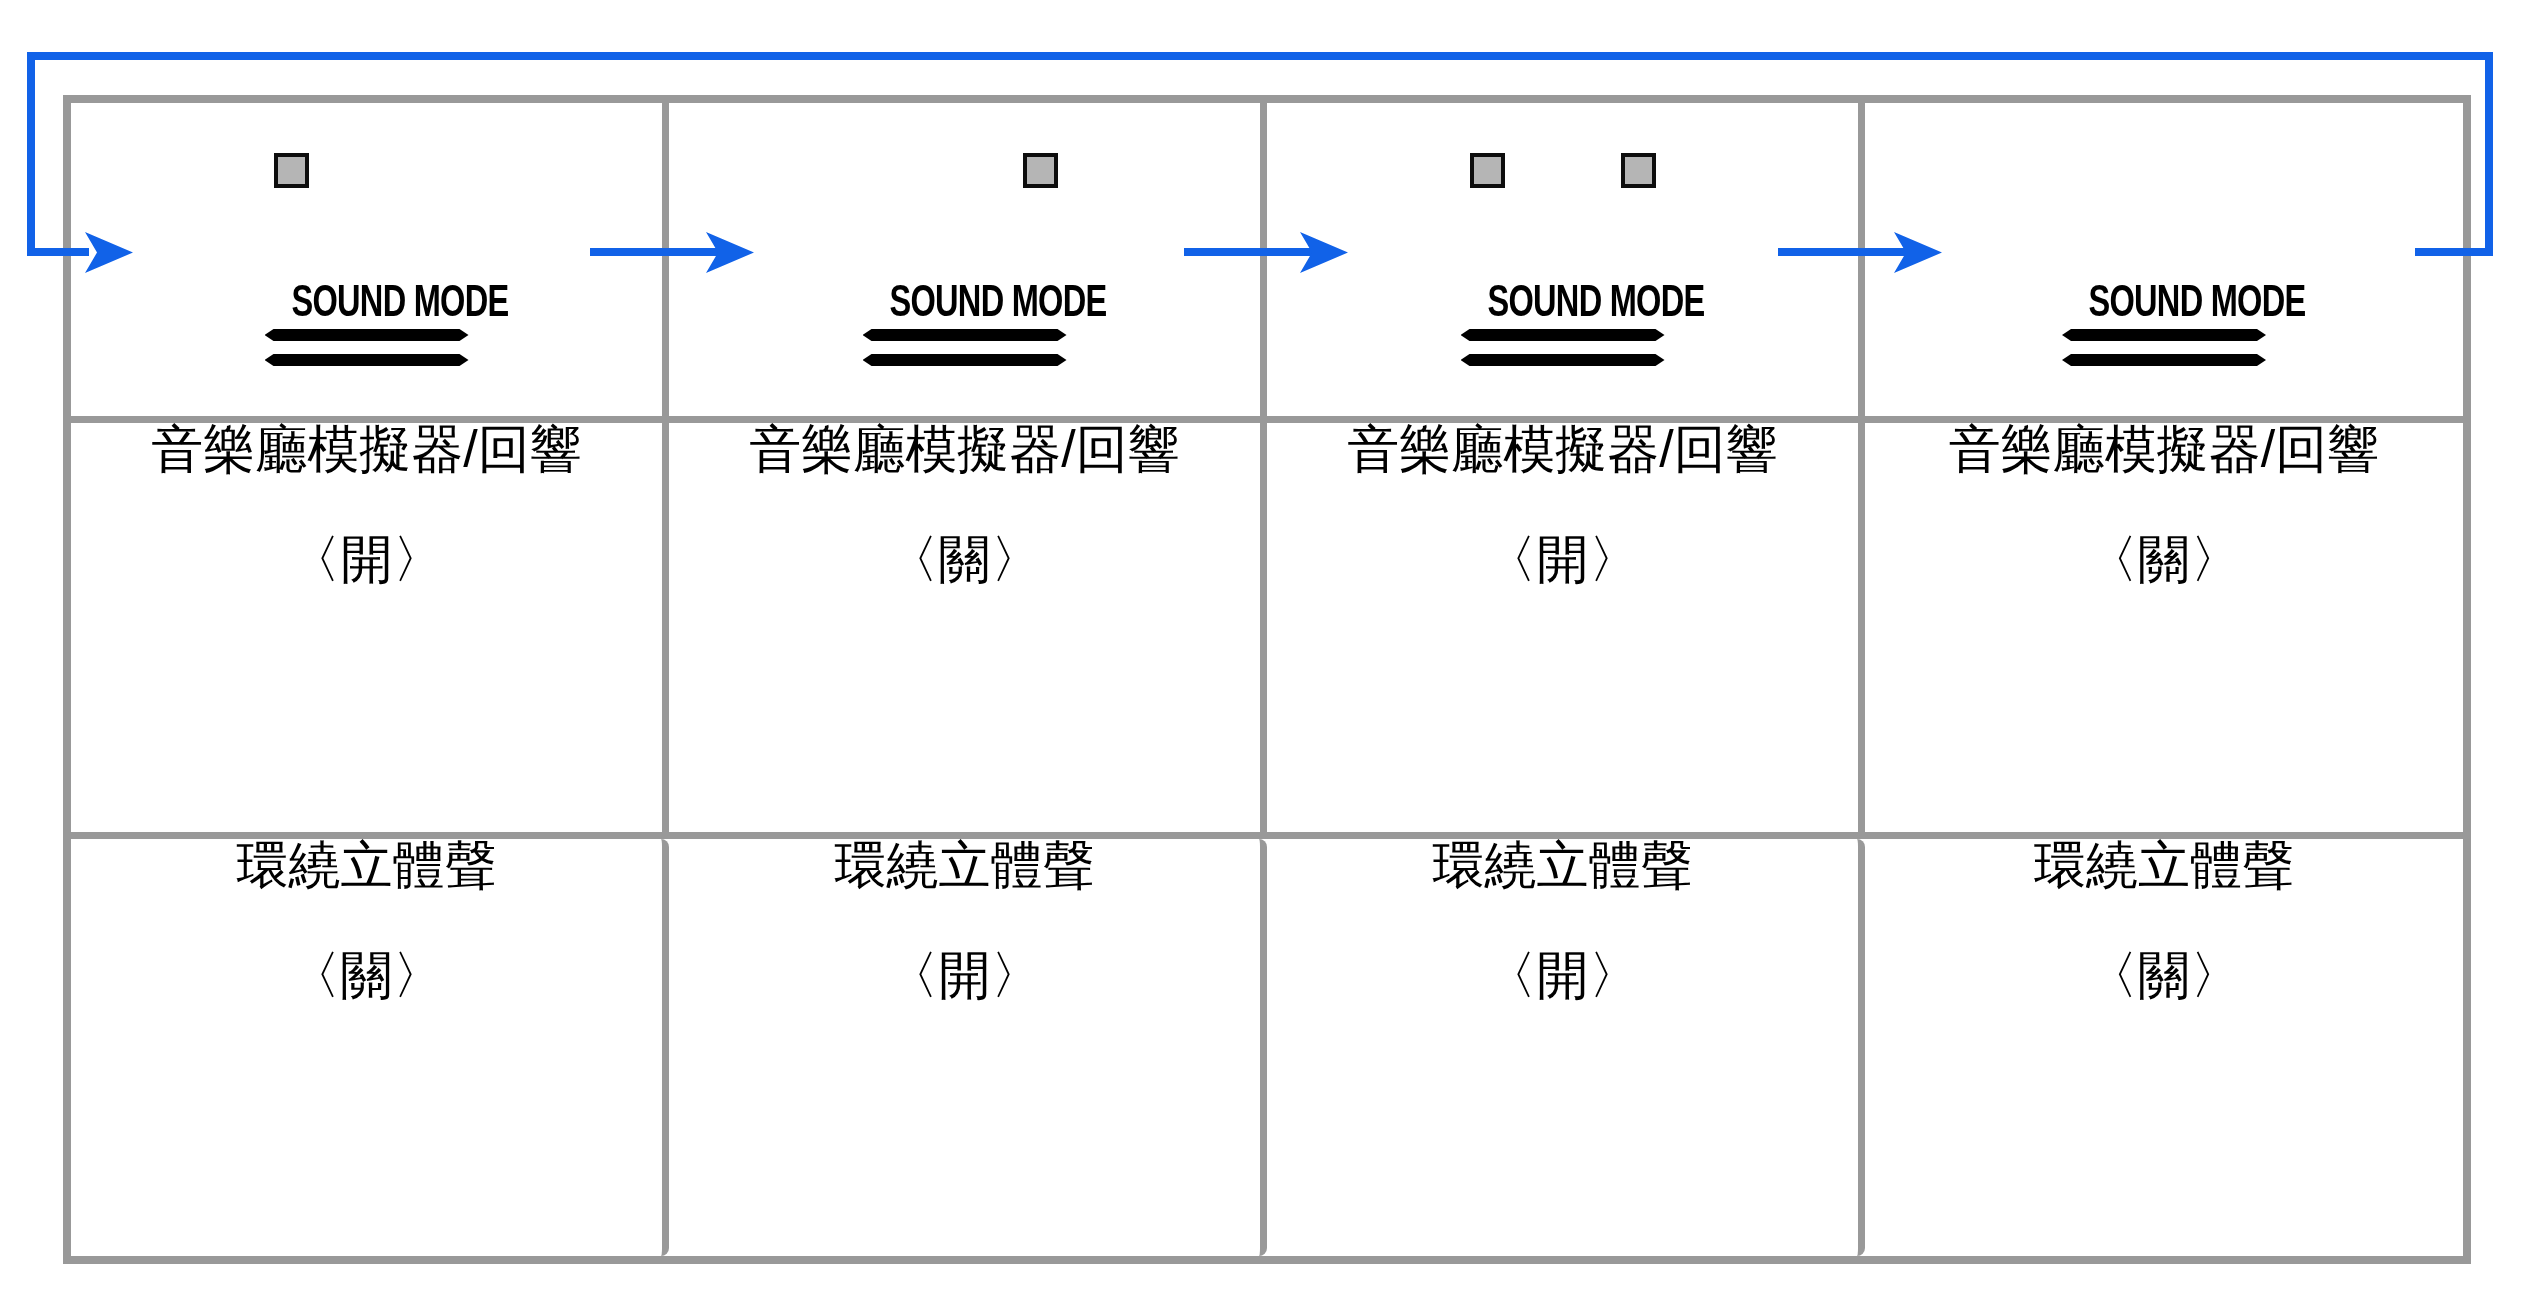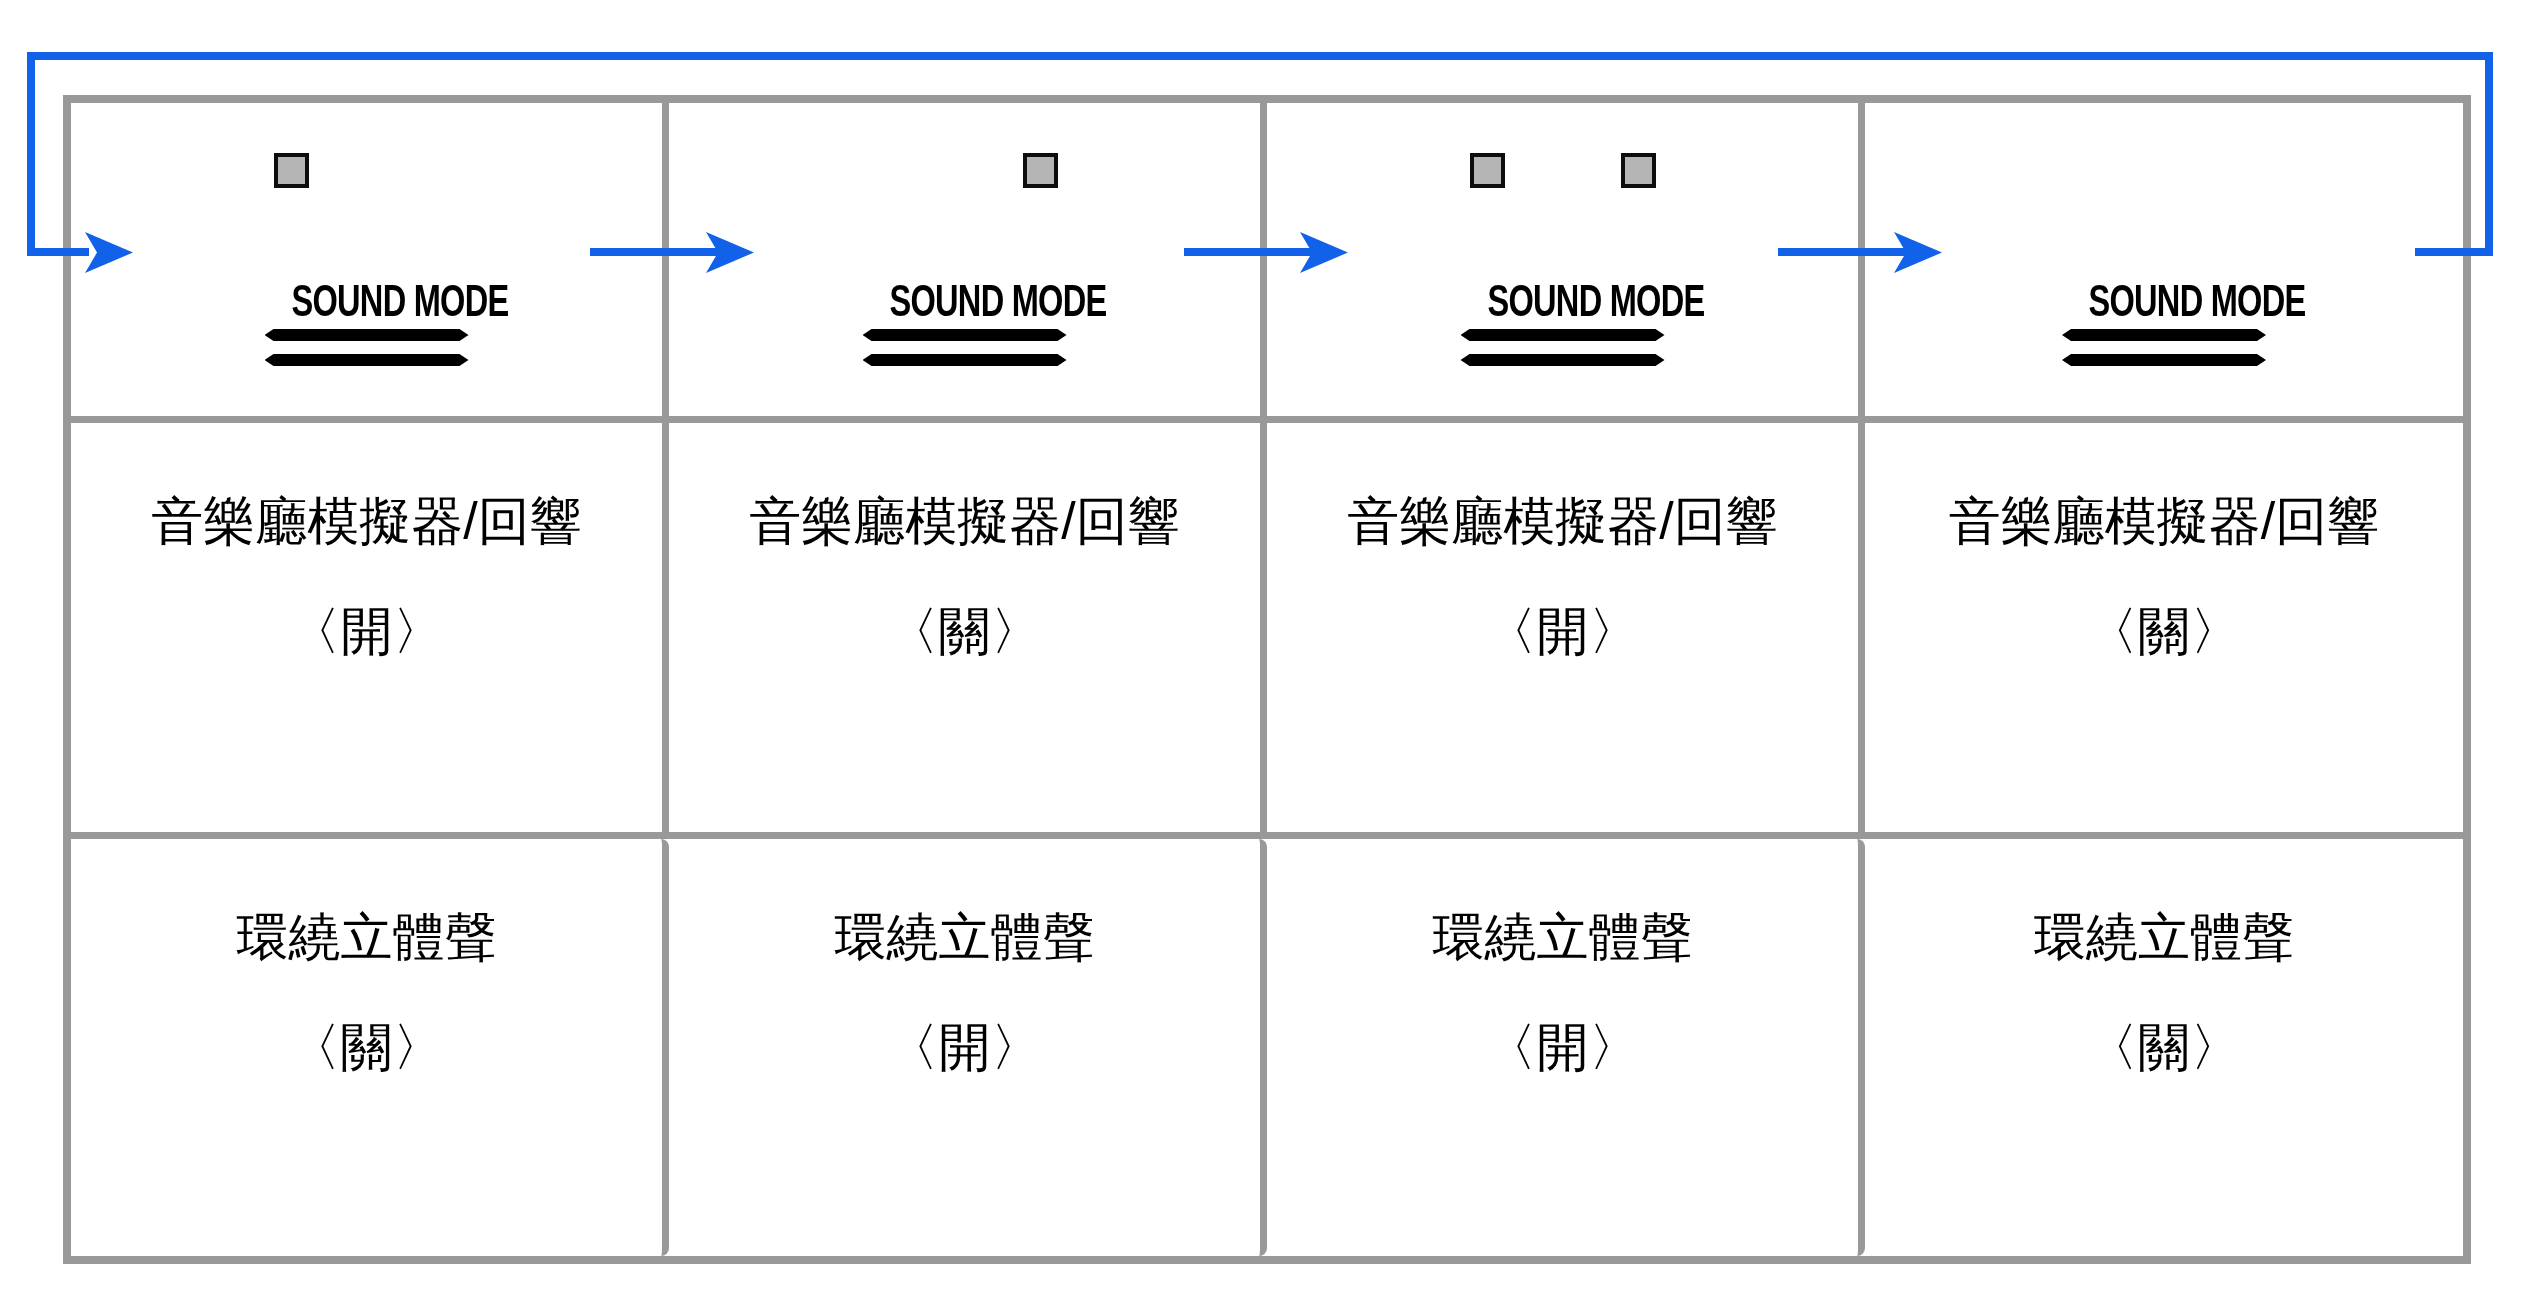--- a/index.html
+++ b/index.html
@@ -66,21 +66,21 @@
     transform:scaleX(0.74); transform-origin:50% 50%;
   }
   .bar {
     height:12px; background:#000; margin-top:13px;
     clip-path:polygon(9px 0, calc(100% - 9px) 0, 100% 50%, calc(100% - 9px) 100%, 9px 100%, 0 50%);
   }
   .bar.first { margin-top:6px; }
 
   
   .cell.content { text-align:center; font-size:52px; line-height:1; }
-  .line1 { margin-top:72px; }
+  .line1 { }
   .line2 { margin-top:58px; }
 </style>
 </head>
 <body>
 
 <div class="canvas">
 
   <div class="blue loop-top"></div>
   <div class="blue loop-left"></div>
   <div class="blue loop-right"></div>

